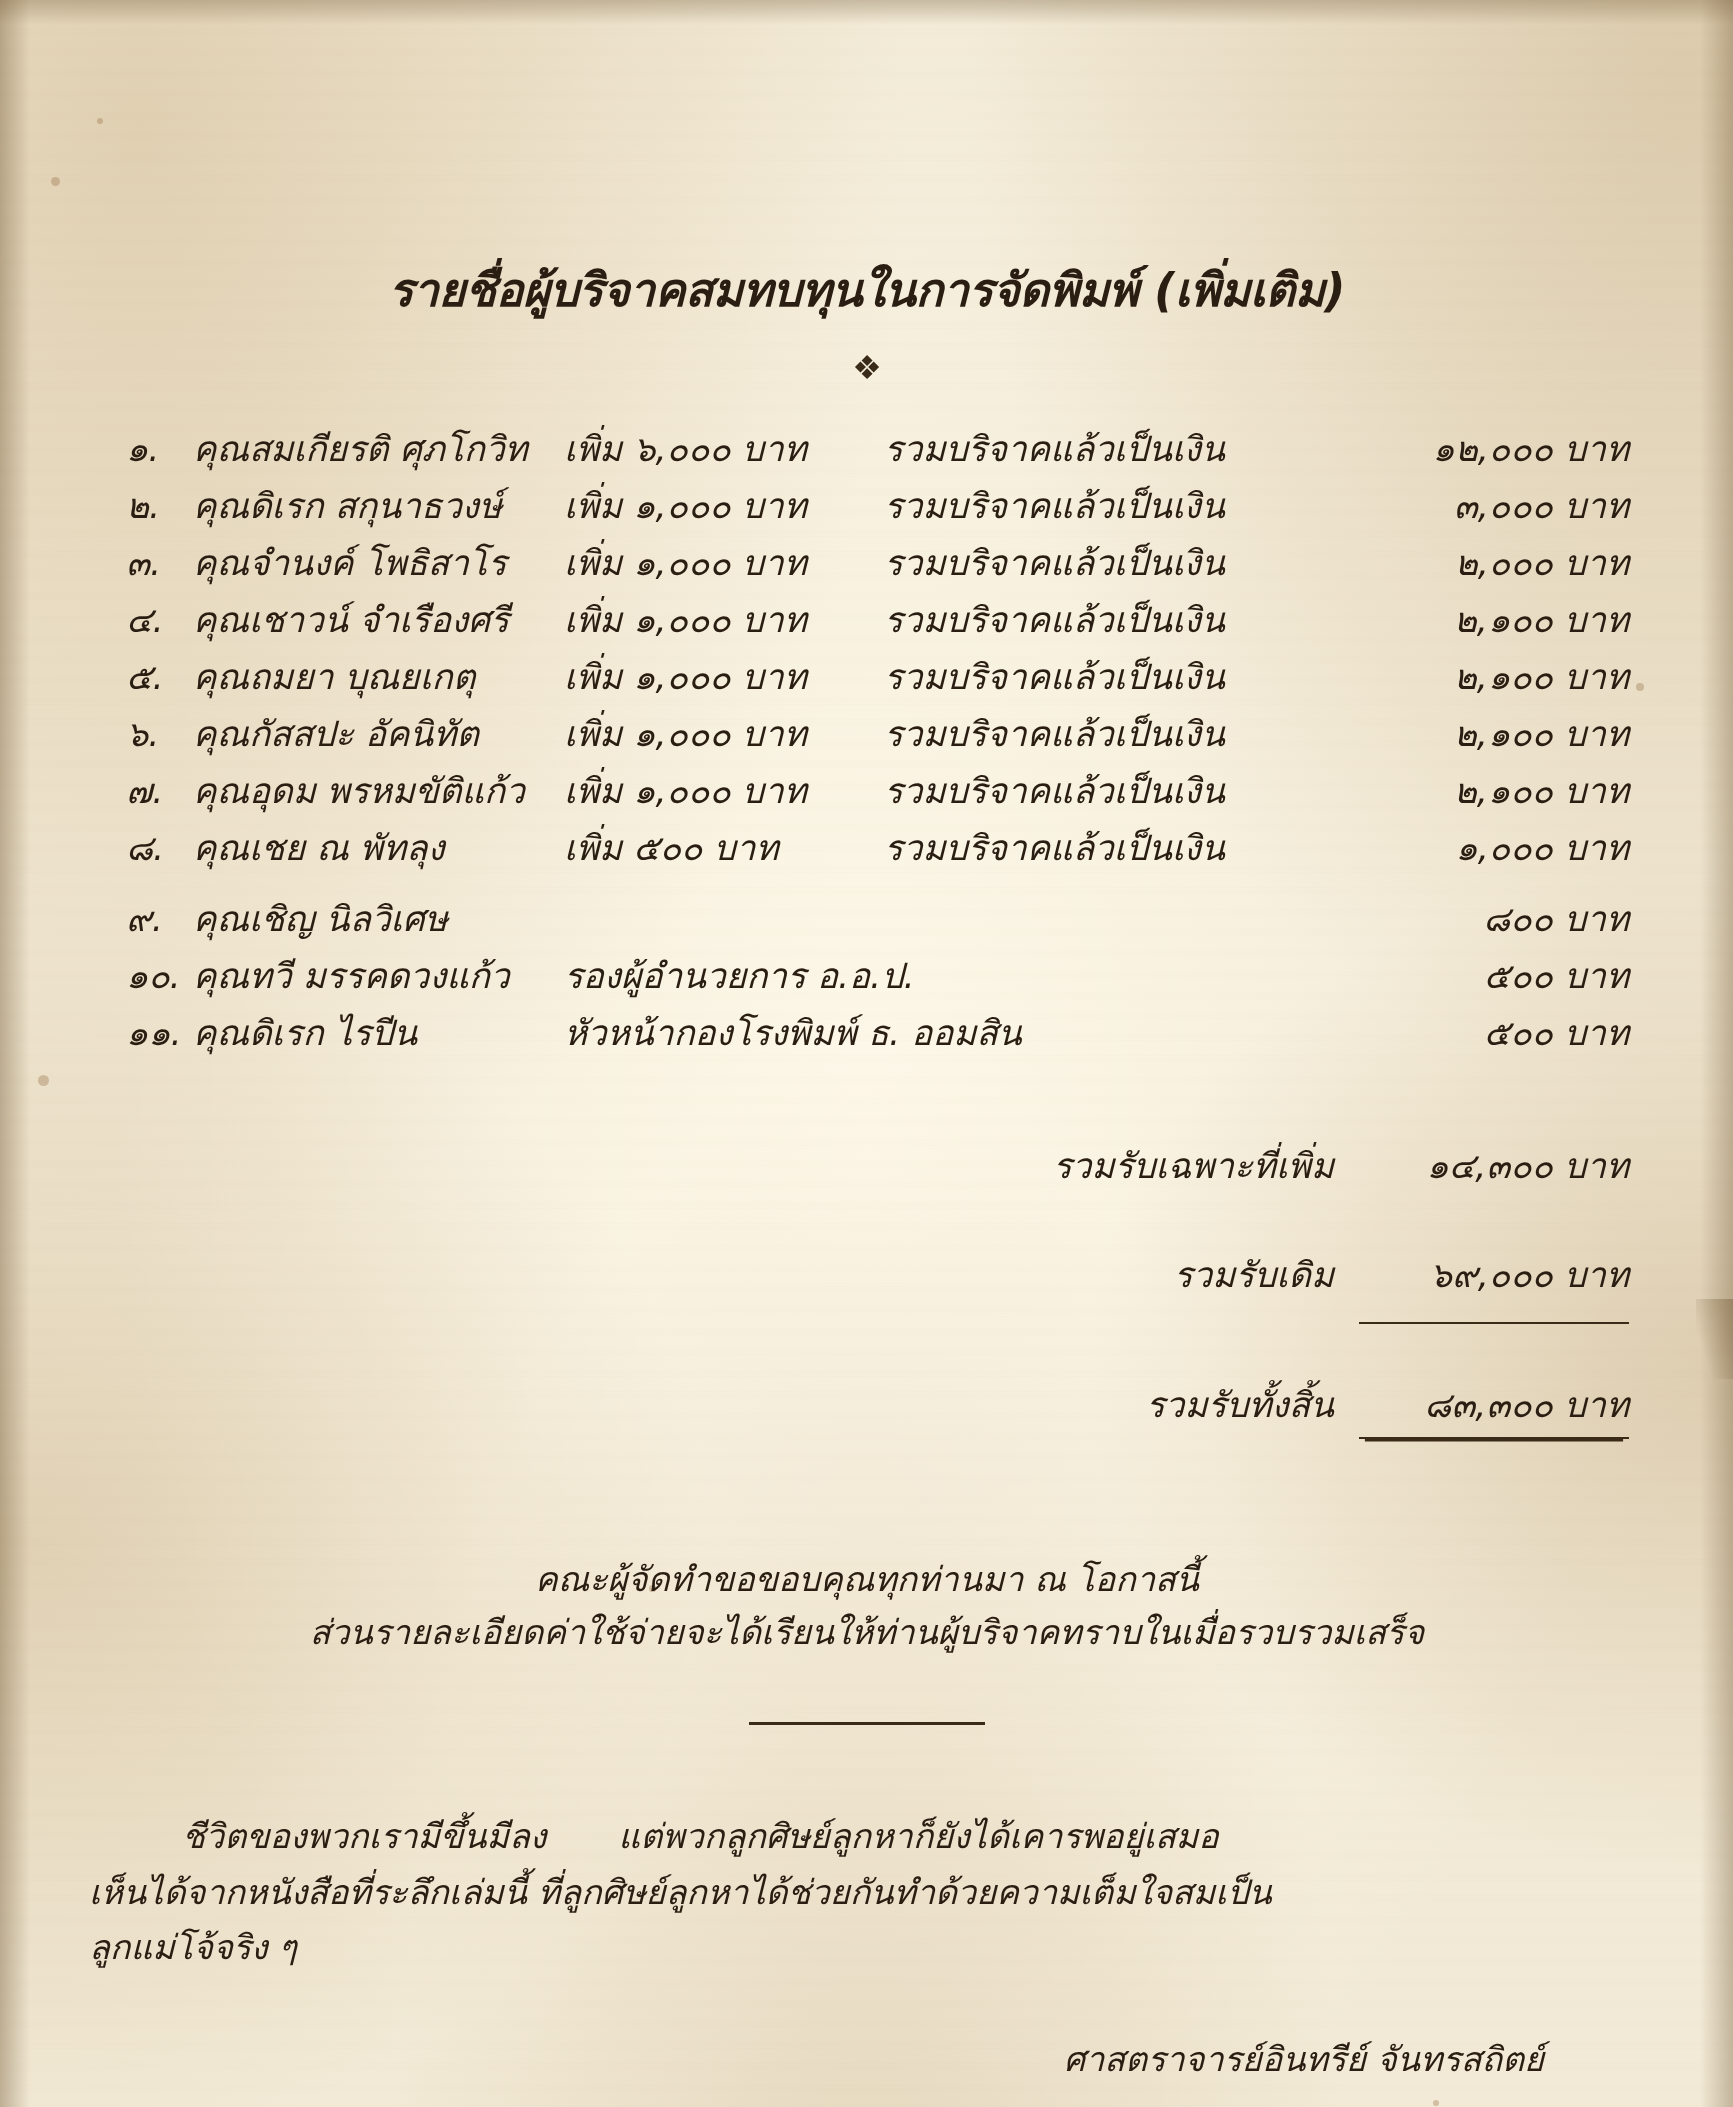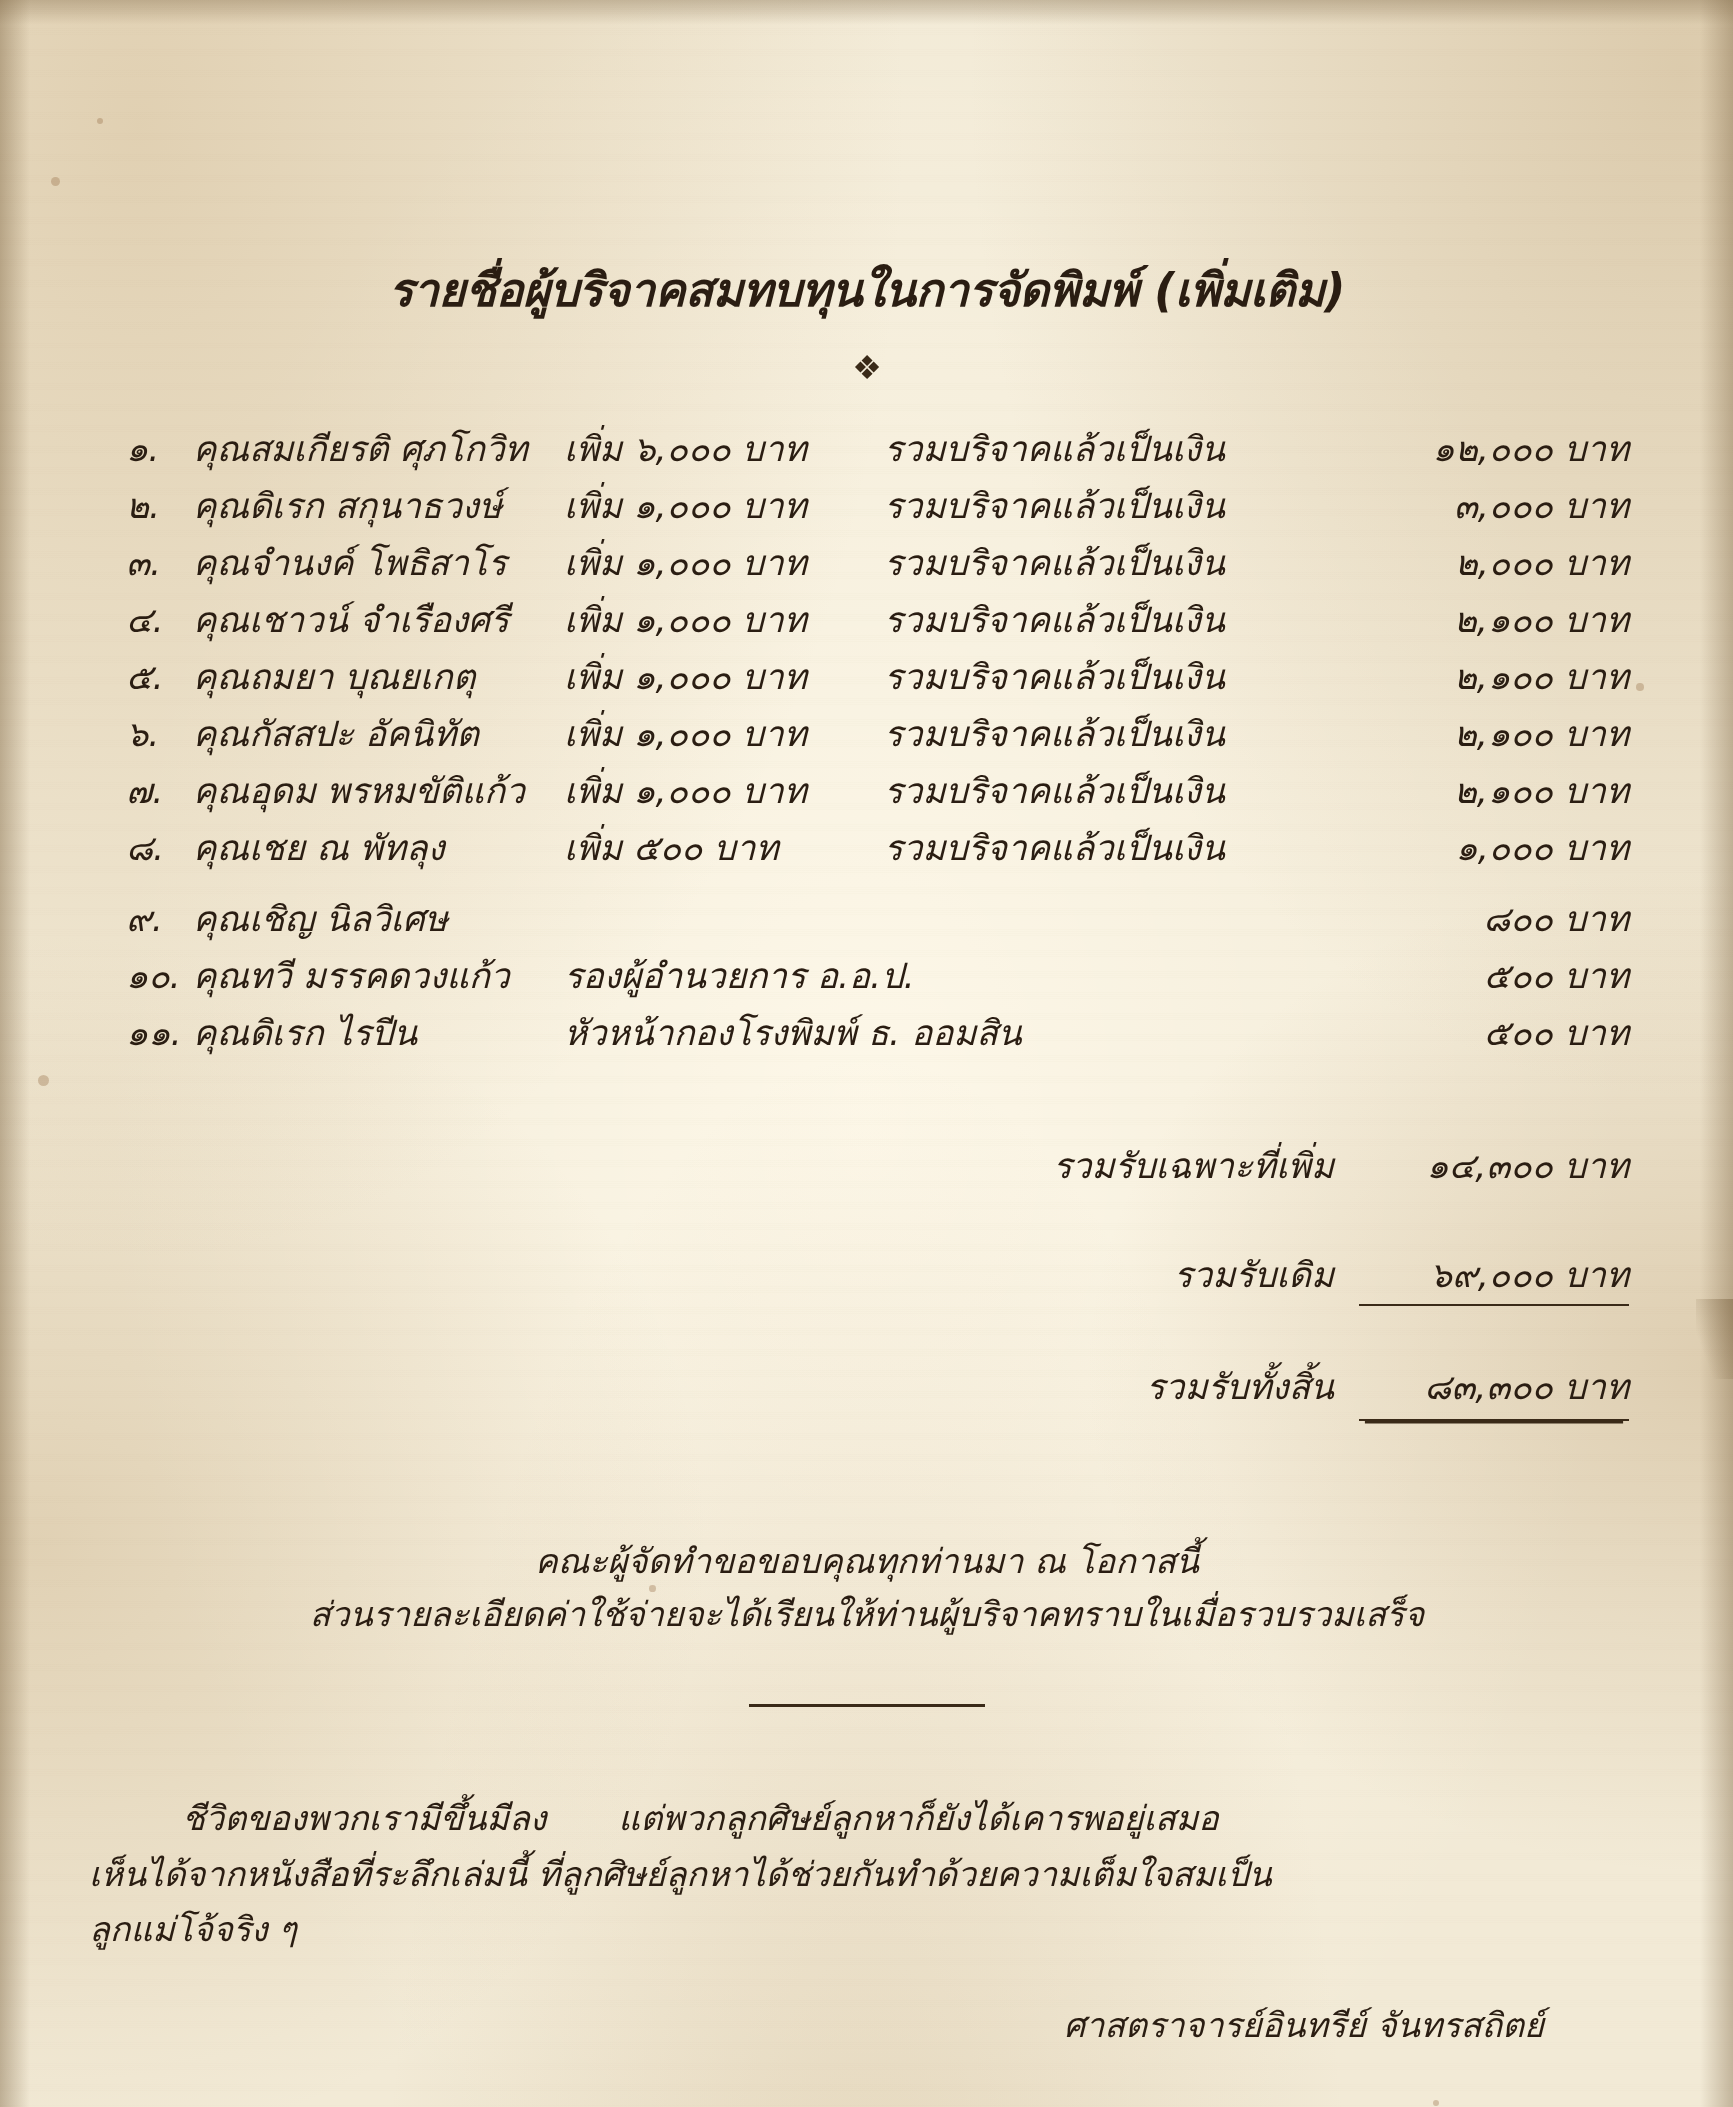--- a/index.html
+++ b/index.html
@@ -120,21 +120,21 @@
   .trow {
     display: flex;
     align-items: baseline;
     font-size: 35px;
     margin-bottom: 17.7px;
     color: #2a1d12;
     white-space: nowrap;
   }
   .t-label { width: 379px; flex: 0 0 379px; text-align: right; padding-right: 25px; margin-top: 36px; }
   .t-value { width: 270px; flex: 0 0 270px; text-align: right; }
-  .t-value.ruled { border-bottom: 2.5px solid #3a2a18; padding-bottom: 2px; }
+  .t-value.ruled { border-bottom: 2.5px solid #3a2a18; padding-bottom: 20px; }
   .t-value.ruled2 {
     border-bottom: 2.5px solid #3a2a18;
     box-shadow: 0 8.4px 0 -5.9px #3a2a18;
     padding-bottom: 4.2px;
   }
 
   .thanks {
     margin-top: 97px;
     text-align: center;
     font-size: 34px;
@@ -155,21 +155,21 @@
     padding: 0 115px 0 89px;
     font-size: 34px;
     line-height: 1.62;
     color: #2a1d12;
   }
   .closing p { margin: 0; }
   .closing .indent { text-indent: 93px; }
   .gap { display: inline-block; width: 72px; }
 
   .signature {
-    margin-top: 41px;
+    margin-top: 57px;
     text-align: right;
     padding-right: 190px;
     font-size: 34px;
     color: #2a1d12;
   }
 </style>
 </head>
 <body>
 
 <div class="page">

